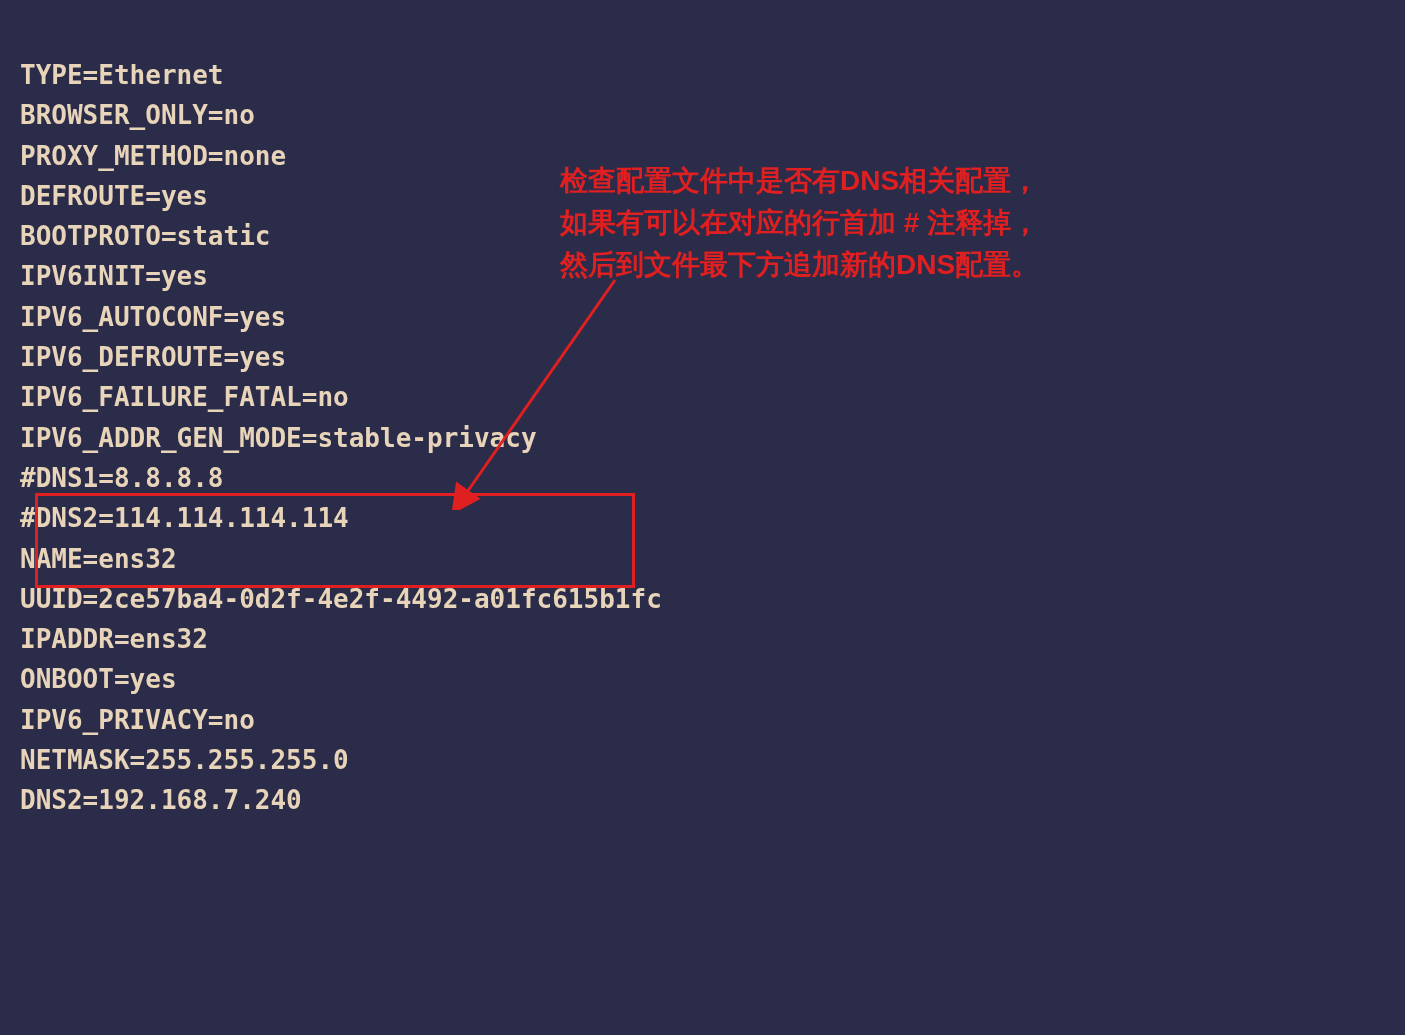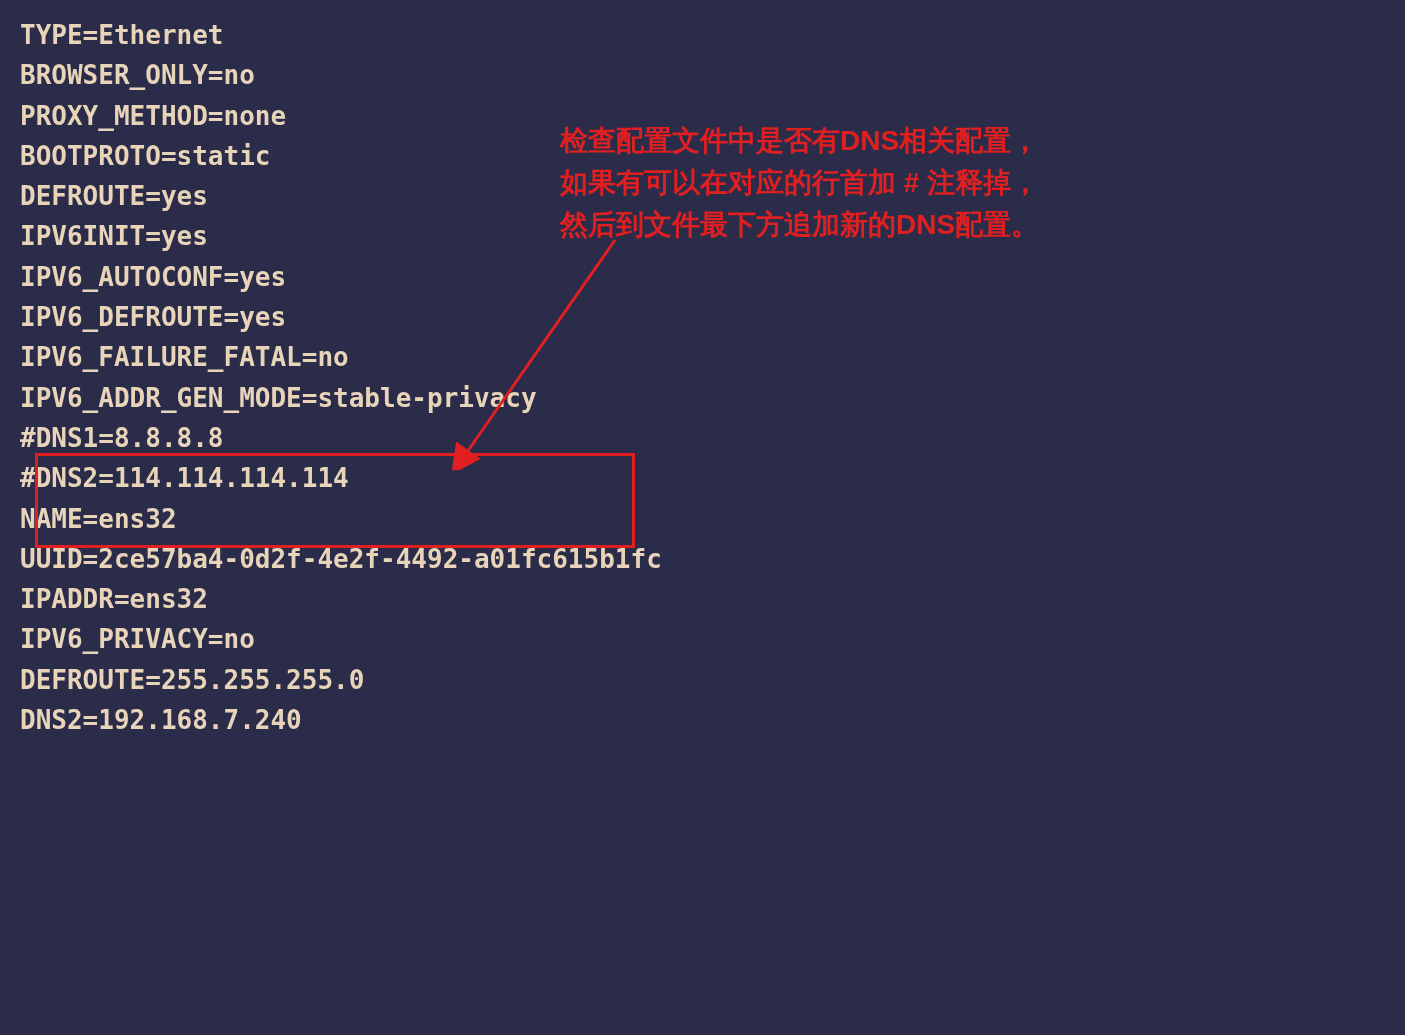--- a/index.html
+++ b/index.html
@@ -14,20 +14,21 @@
       font-weight: bold;
       color: #e8d4b8;
       padding: 15px 20px;
       width: 1405px;
       height: 1035px;
       position: relative;
       line-height: 1.55;
     }
     .config-content {
       position: relative;
+      margin-top: 40px;
     }
     .line {
       white-space: pre;
     }
     .highlight-box {
       position: absolute;
       border: 3px solid #e02020;
       pointer-events: none;
       top: 438px;
       left: 15px;
@@ -54,34 +55,35 @@
       pointer-events: none;
     }
   </style>
 </head>
 <body>
 
 <div class="config-content">
   <div class="line">TYPE=Ethernet</div>
   <div class="line">BROWSER_ONLY=no</div>
   <div class="line">PROXY_METHOD=none</div>
+  <div class="line">DEFROUTE=yes</div>
   <div class="line">BOOTPROTO=static</div>
-  <div class="line">DEFROUTE=yes</div>
   <div class="line">IPV6INIT=yes</div>
   <div class="line">IPV6_AUTOCONF=yes</div>
   <div class="line">IPV6_DEFROUTE=yes</div>
   <div class="line">IPV6_FAILURE_FATAL=no</div>
   <div class="line">IPV6_ADDR_GEN_MODE=stable-privacy</div>
   <div class="line">#DNS1=8.8.8.8</div>
   <div class="line">#DNS2=114.114.114.114</div>
   <div class="line">NAME=ens32</div>
   <div class="line">UUID=2ce57ba4-0d2f-4e2f-4492-a01fc615b1fc</div>
   <div class="line">IPADDR=ens32</div>
+  <div class="line">ONBOOT=yes</div>
   <div class="line">IPV6_PRIVACY=no</div>
-  <div class="line">DEFROUTE=255.255.255.0</div>
+  <div class="line">NETMASK=255.255.255.0</div>
   <div class="line">DNS2=192.168.7.240</div>
 
   <div class="highlight-box"></div>
 
   <svg class="arrow-svg" viewBox="0 0 200 240">
     <defs>
       <marker id="arrowhead" markerWidth="10" markerHeight="10" refX="2" refY="5" orient="auto">
         <polygon points="0 0, 10 5, 0 10" fill="#e02020"></polygon>
       </marker>
     </defs>

